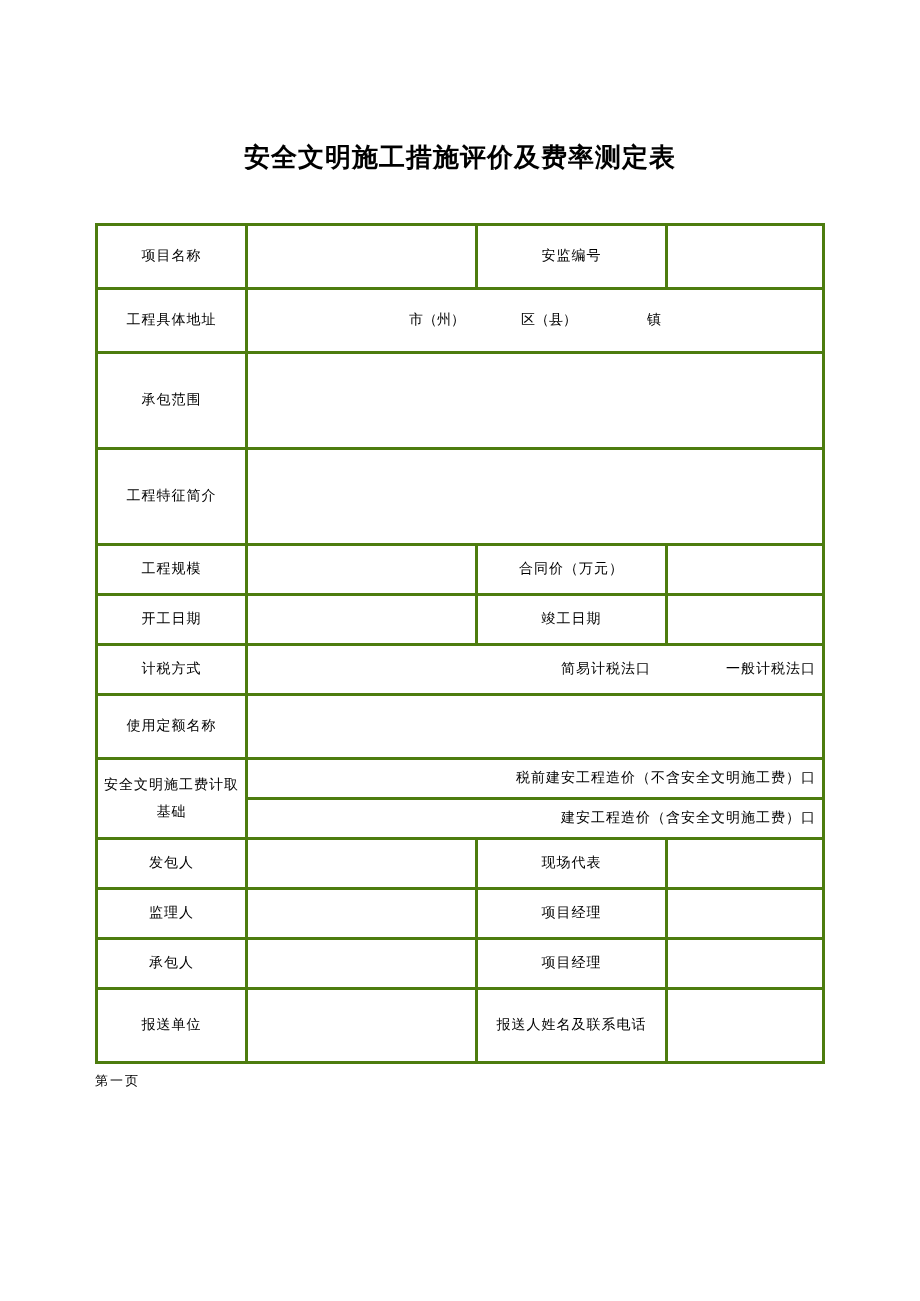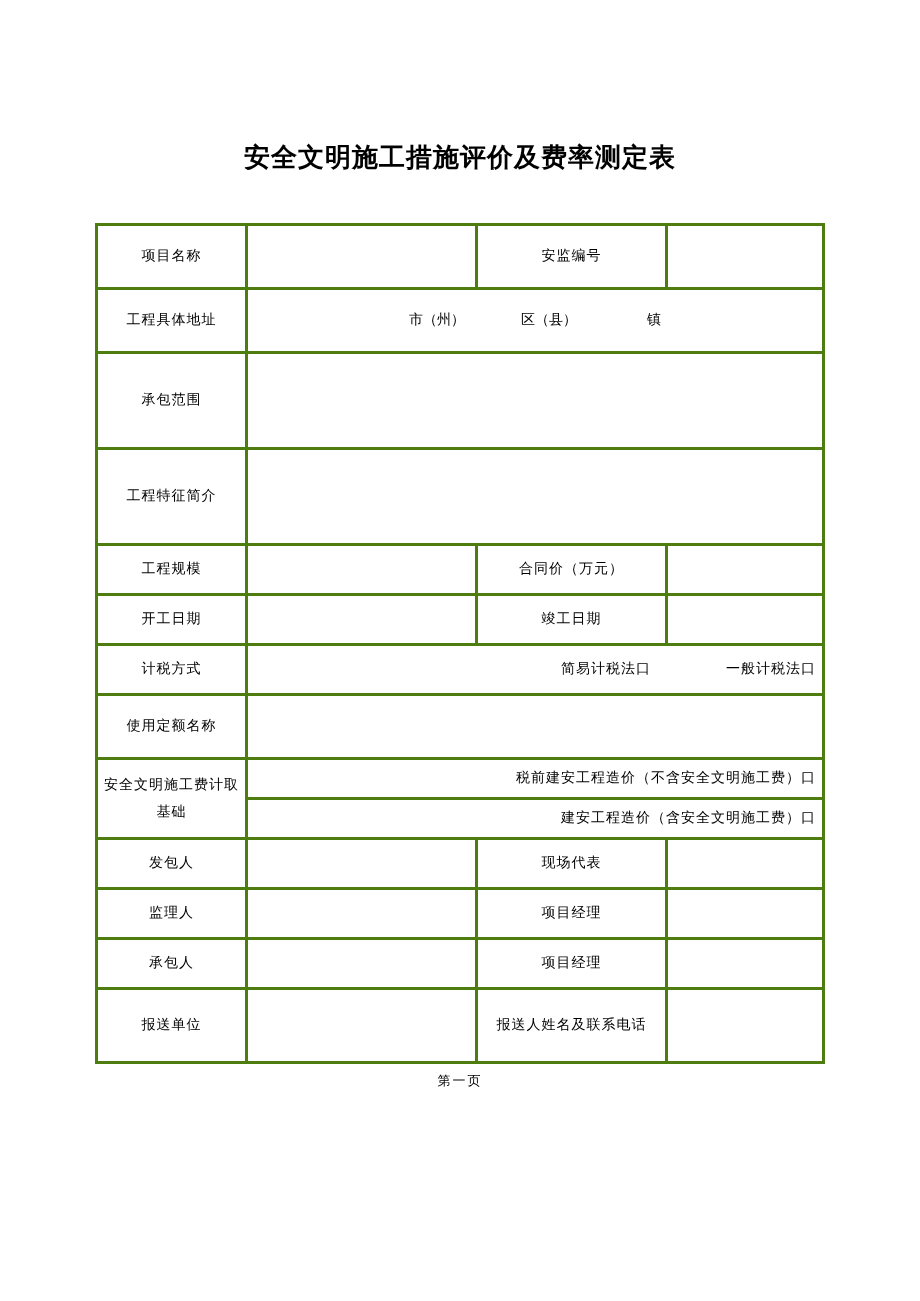--- a/index.html
+++ b/index.html
@@ -35,21 +35,20 @@
       line-height: 1.9;
       letter-spacing: 1px;
     }
     .label { width: 150px; }
     .col2 { width: 230px; }
     .col3 { width: 190px; }
     .col4 { }
     .left { text-align: right; padding-left: 6px; }
     .addr-content { letter-spacing: 0; }
     .footer {
-      text-align: center;
       font-size: 13px;
       margin-top: 8px;
       font-family: "SimSun", "宋体", serif;
       letter-spacing: 2px;
     }
     .h-tall { height: 96px; }
     .h-med { height: 64px; }
     .h-reg { height: 50px; }
     .h-sub { height: 40px; }
     .h-contact { height: 74px; }

